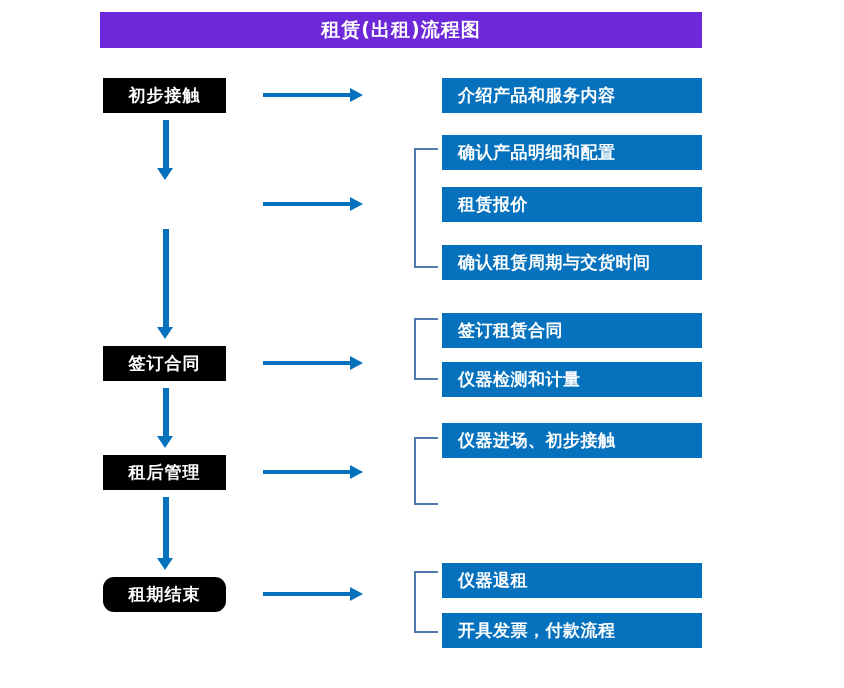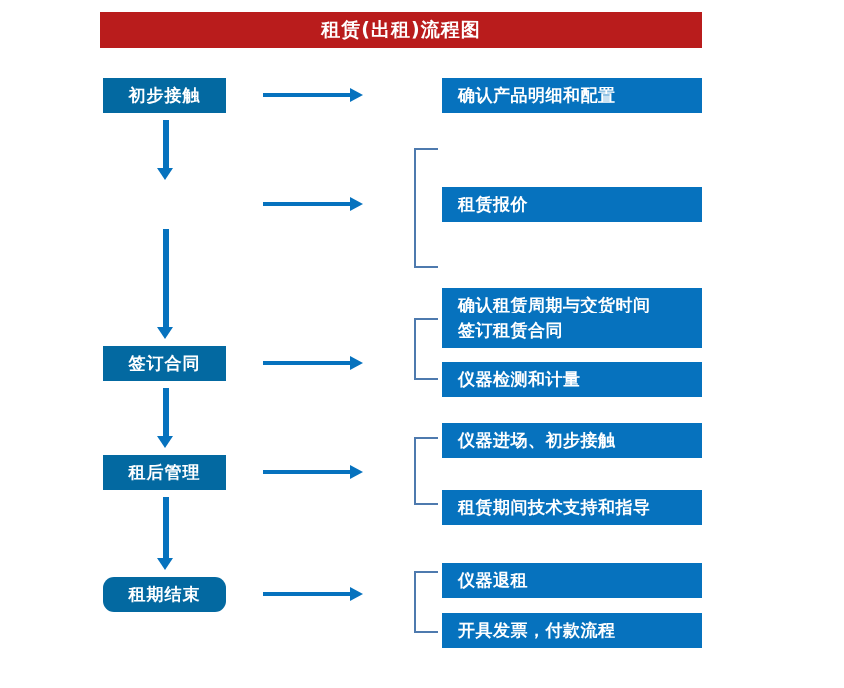--- a/index.html
+++ b/index.html
@@ -18,37 +18,37 @@
     overflow: hidden;
   }
 
   
   .title-banner {
     position: absolute;
     left: 100px;
     top: 12px;
     width: 602px;
     height: 36px;
-    background: #b91c1c;
+    background: #6d28d9;
     color: #ffffff;
     display: flex;
     align-items: center;
     justify-content: center;
     font-size: 19px;
     font-weight: bold;
     letter-spacing: 1px;
   }
 
   
   .stage-box {
     position: absolute;
     left: 103px;
     width: 123px;
     height: 35px;
-    background: #0369a1;
+    background: #000000;
     color: #ffffff;
     display: flex;
     align-items: center;
     justify-content: center;
     font-size: 17px;
     font-weight: bold;
     letter-spacing: 1px;
   }
 
   
@@ -177,27 +177,27 @@
   <div class="h-arrow" style="top:587px;">
     <div class="shaft"></div>
       <div class="head"></div>
   </div>
 
   <div class="bracket" style="top:148px; height:120px;"></div>
   <div class="bracket" style="top:318px; height:62px;"></div>
   <div class="bracket" style="top:437px; height:68px;"></div>
   <div class="bracket" style="top:571px; height:62px;"></div>
 
-  <div class="detail-box" style="top:78px;">确认产品明细和配置</div>
-
+  <div class="detail-box" style="top:78px;">介绍产品和服务内容</div>
+
+  <div class="detail-box" style="top:135px;">确认产品明细和配置</div>
   <div class="detail-box" style="top:187px;">租赁报价</div>
-  <div class="detail-box" style="top:245px;margin-top:43px;">确认租赁周期与交货时间</div>
+  <div class="detail-box" style="top:245px;">确认租赁周期与交货时间</div>
 
   <div class="detail-box" style="top:313px;">签订租赁合同</div>
   <div class="detail-box" style="top:362px;">仪器检测和计量</div>
 
   <div class="detail-box" style="top:423px;">仪器进场、初步接触</div>
-  <div class="detail-box" style="top:490px;">租赁期间技术支持和指导</div>
 
   <div class="detail-box" style="top:563px;">仪器退租</div>
   <div class="detail-box" style="top:613px;">开具发票，付款流程</div>
 
 </div>
 
 </body></html>

